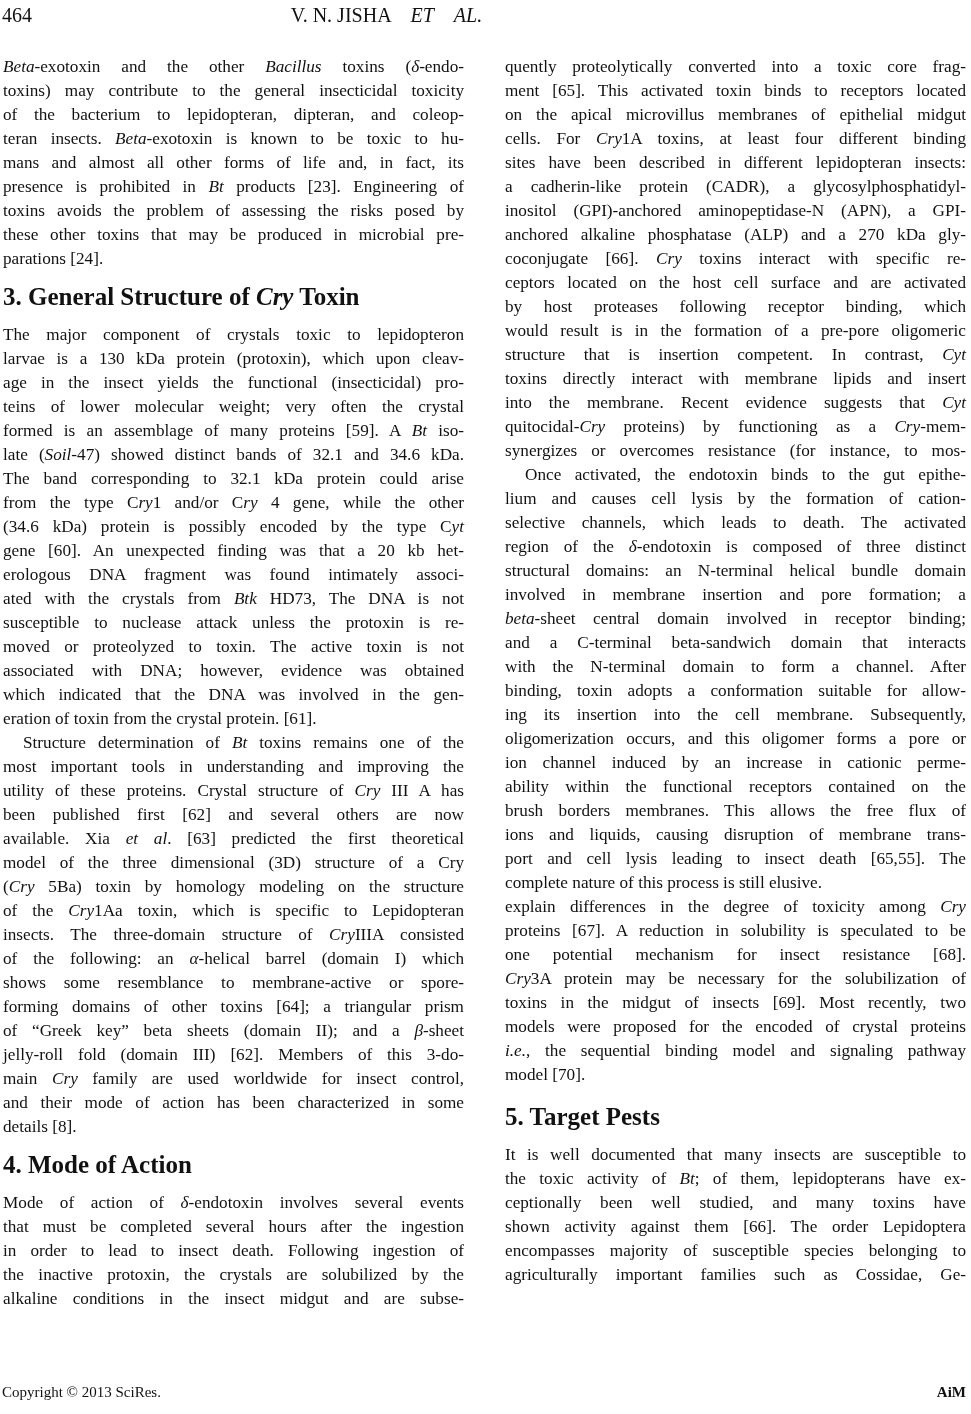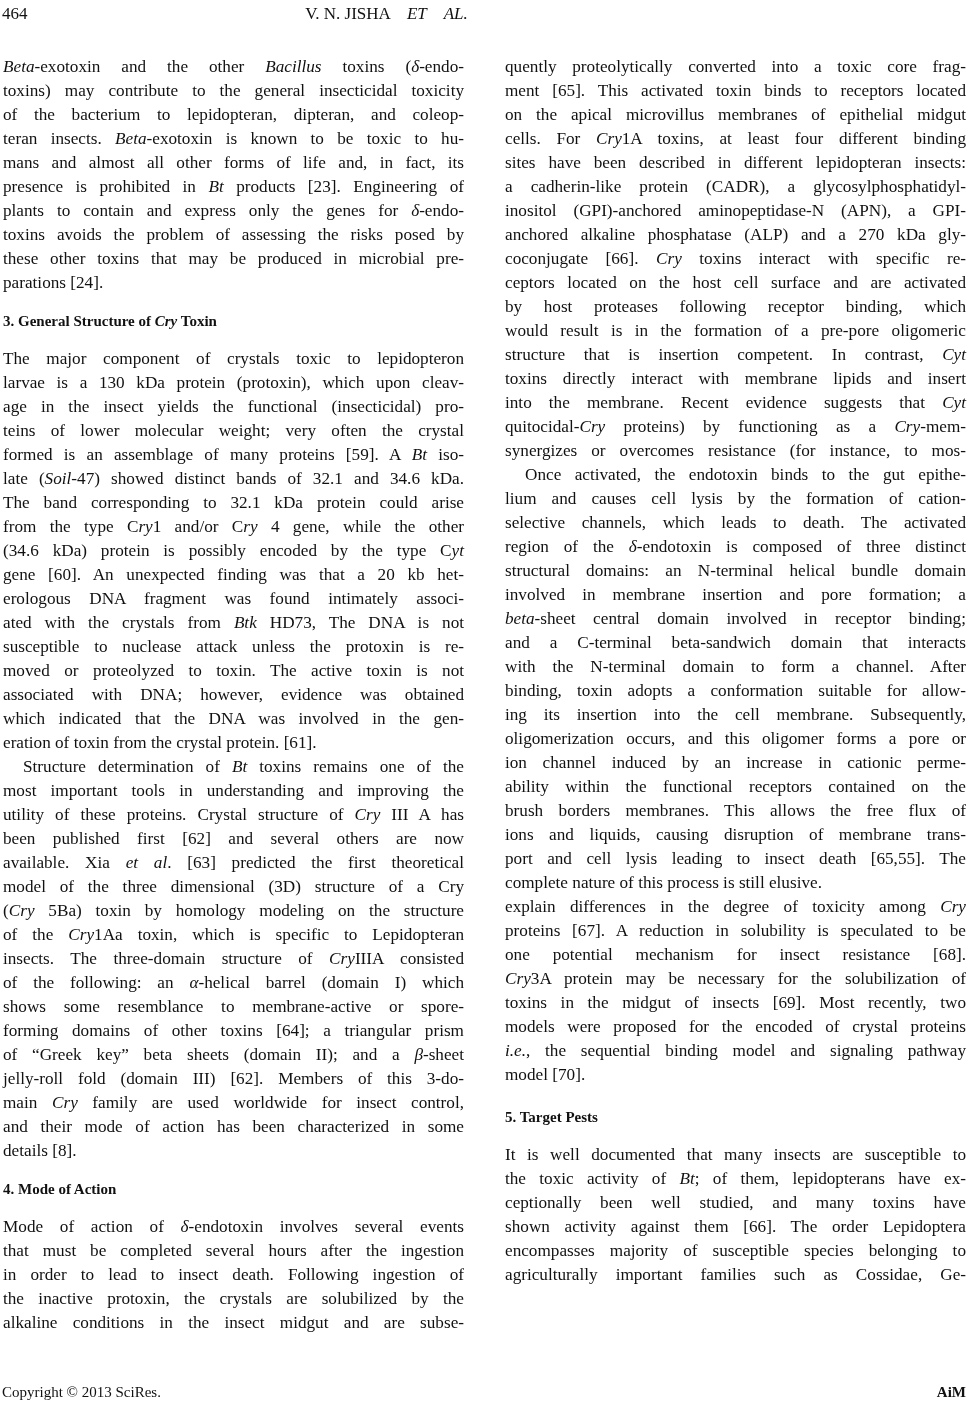--- a/index.html
+++ b/index.html
@@ -1,37 +1,37 @@
 <!DOCTYPE html>
 <html><head>
 <meta charset="utf-8">
 <style>
   html, body { margin: 0; padding: 0; background: #ffffff; }
   body {
     width: 971px; height: 1414px; position: relative; overflow: hidden;
     font-family: "Liberation Serif", "DejaVu Serif", serif;
     color: #111111;
   }
-  .header { position: absolute; top: 0; left: 0; width: 971px; height: 30px; font-size: 17px; }
+  .header { position: absolute; top: 0; left: 0; width: 971px; height: 30px; font-size: 20px; }
   .page-num { position: absolute; left: 2px; top: 4px; }
   .running-head { position: absolute; left: 0; width: 773px; top: 4px; text-align: center; }
   .running-head .it { font-style: italic; }
   .col { position: absolute; top: 55px; font-size: 17.2px; line-height: 24px; }
   .col-left { left: 3px; width: 461px; }
   .col-right { left: 505px; width: 461px; top: 55px; }
   .line {
     display: block; height: 24px; white-space: nowrap; text-align: justify;
     text-align-last: justify; overflow: visible;
   }
   .line.last { text-align-last: left; }
   .line.indent { padding-left: 20px; }
   .it { font-style: italic; }
   h2 {
     font-family: "Liberation Serif", "DejaVu Serif", serif;
-    font-weight: bold; font-size: 15px; margin: 0; height: 24px; line-height: 24px;
+    font-weight: bold; font-size: 25px; margin: 0; height: 24px; line-height: 24px;
   }
   .gap-before-h { height: 14px; }
   .gap-after-h { height: 14px; }
   .footer { position: absolute; top: 1384px; left: 0; width: 971px; font-size: 15px; }
   .copyright { position: absolute; left: 2px; }
   .journal { position: absolute; right: 5px; font-weight: bold; }
 </style>
 </head>
 <body>
 
@@ -47,21 +47,20 @@
 </div>
 
 <div class="col col-left">
   <div>
       <span class="line"><span class="it">Beta</span><span>-exotoxin and the other </span><span class="it">Bacillus</span><span> toxins (</span><span class="it">δ</span><span>-endo-</span></span>
       <span class="line"><span>toxins) may contribute to the general insecticidal toxicity</span></span>
       <span class="line"><span>of the bacterium to lepidopteran, dipteran, and coleop-</span></span>
       <span class="line"><span>teran insects. </span><span class="it">Beta</span><span>-exotoxin is known to be toxic to hu-</span></span>
       <span class="line"><span>mans and almost all other forms of life and, in fact, its</span></span>
       <span class="line"><span>presence is prohibited in </span><span class="it">Bt</span><span> products [23]. Engineering of</span></span>
-      <span class="line"><span>plants to contain and express only the genes for </span><span class="it">δ</span><span>-endo-</span></span>
       <span class="line"><span>toxins avoids the problem of assessing the risks posed by</span></span>
       <span class="line"><span>these other toxins that may be produced in microbial pre-</span></span>
       <span class="line last"><span>parations [24].</span></span>
     </div>
   <div class="gap-before-h"></div>
   <h2>
     <span>3.</span>
     <span>General Structure of </span><span class="it">Cry</span><span> Toxin</span>
   </h2>
   <div class="gap-after-h"></div>

